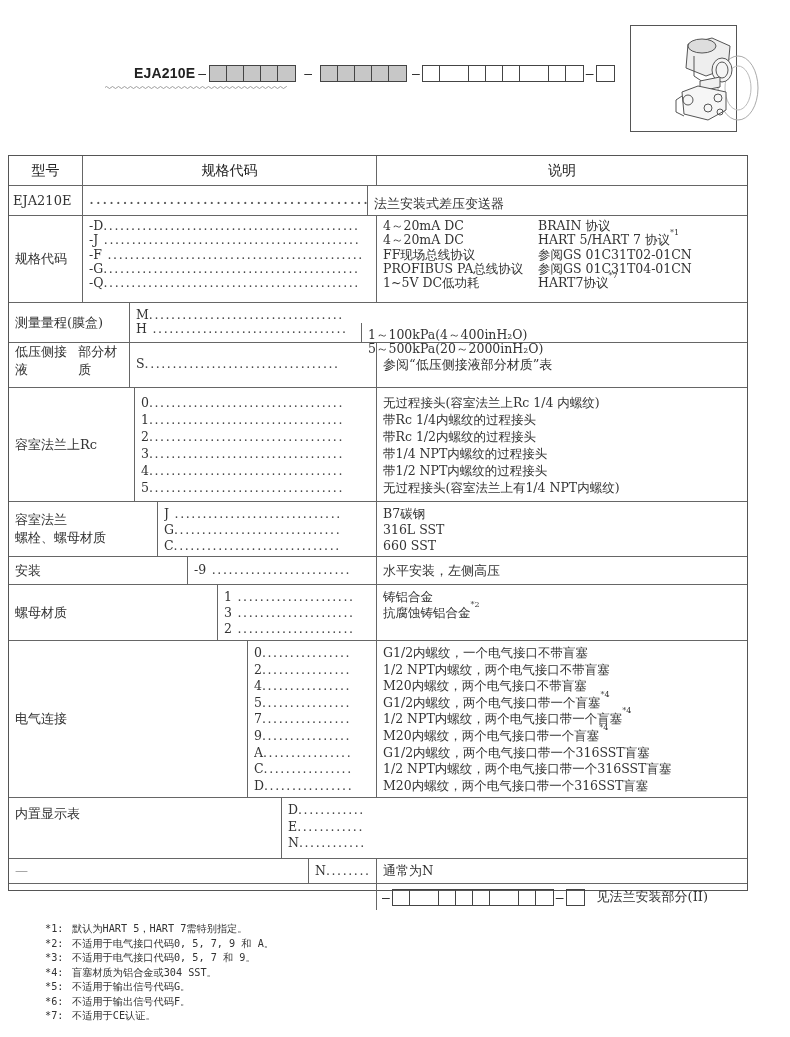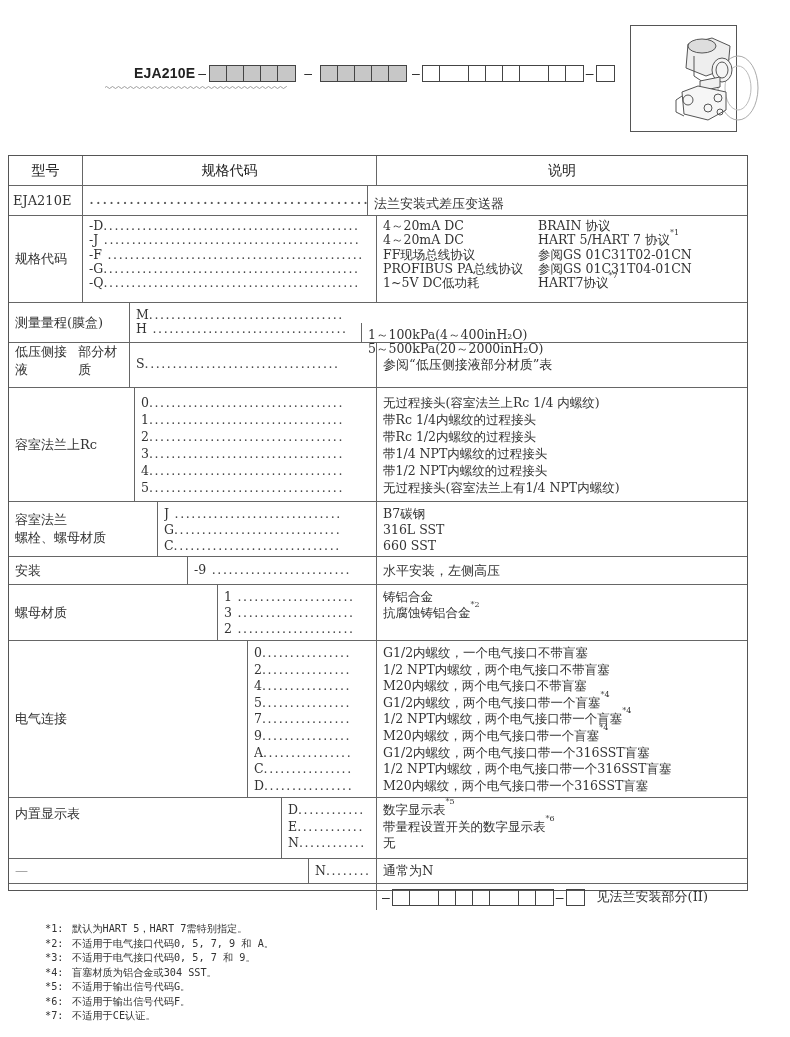--- a/index.html
+++ b/index.html
@@ -390,33 +390,20 @@
         </div>
       <div class="codeline">
           <span class="c">E</span>
           <span class="dots">............</span>
         </div>
       <div class="codeline">
           <span class="c">N</span>
           <span class="dots">............</span>
         </div>
     </div>
-    <div class="cell desc vline" style="left:367px;right:0;padding-top:4px;line-height:16.5px;">
-      <div class="descline">
-          <span>数字显示表</span>
-          <sup>*5</sup>
-        </div>
-      <div class="descline">
-          <span>带量程设置开关的数字显示表</span>
-          <sup>*6</sup>
-        </div>
-      <div class="descline">
-          <span>无</span>
-        </div>
-    </div>
   </div>
 
   <div class="row" style="top:703px;height:25px;">
     <div class="cell lbl" style="left:0;width:299px;color:#999;">—</div>
     <div class="cell codes vline" style="left:299px;width:68px;padding-top:5px;">
       <div class="codeline">
           <span class="c">N</span>
           <span class="dots">.........</span>
         </div>
     </div>

